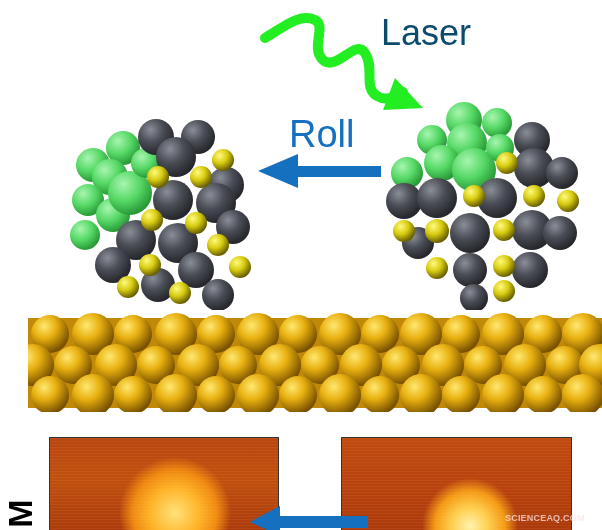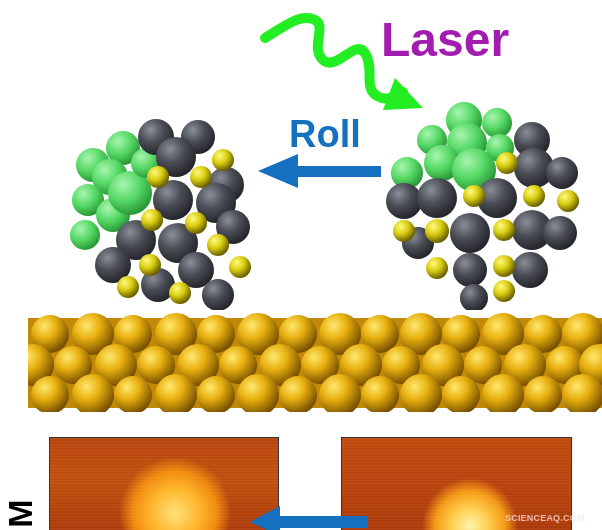--- a/index.html
+++ b/index.html
@@ -1,19 +1,19 @@
 <!DOCTYPE html>
 <html><head>
   <meta charset="utf-8">
   <style>
     html, body { margin: 0; padding: 0; }
     body { width: 602px; height: 530px; background: #ffffff; position: relative; overflow: hidden; font-family: "Liberation Sans", sans-serif; }
     .abs { position: absolute; }
-    .label-laser { left: 381px; top: 12px; font-size: 48px; font-weight: bold; color: #a21caf; letter-spacing: 0px; }
-    .label-roll { left: 289px; top: 113px; font-size: 38px; font-weight: bold; color: #1570c0; }
+    .label-laser { left: 381px; top: 12px; font-size: 36px; font-weight: normal; color: #0c4a6e; letter-spacing: 0px; }
+    .label-roll { left: 289px; top: 113px; font-size: 38px; font-weight: normal; color: #1570c0; }
     .stm { position: absolute; border: 1px solid #333; overflow: hidden; }
     .stm-left { left: 49px; top: 437px; width: 228px; height: 100px;
       background:
         repeating-linear-gradient(180deg, rgba(255,200,120,0.08) 0px, rgba(255,200,120,0.08) 1px, transparent 1px, transparent 3px),
         radial-gradient(ellipse 70px 70px at 125px 75px, #ffe27a 0%, #ffb52a 35%, #f08a10 60%, rgba(200,80,10,0) 80%),
         linear-gradient(180deg, #b84510 0%, #c0500f 40%, #a8380b 100%); }
     .stm-right { left: 341px; top: 437px; width: 229px; height: 100px;
       background:
         repeating-linear-gradient(180deg, rgba(255,200,120,0.08) 0px, rgba(255,200,120,0.08) 1px, transparent 1px, transparent 3px),
         radial-gradient(ellipse 60px 60px at 128px 88px, #fff3b0 0%, #ffd050 30%, #f59a15 58%, rgba(200,80,10,0) 80%),

